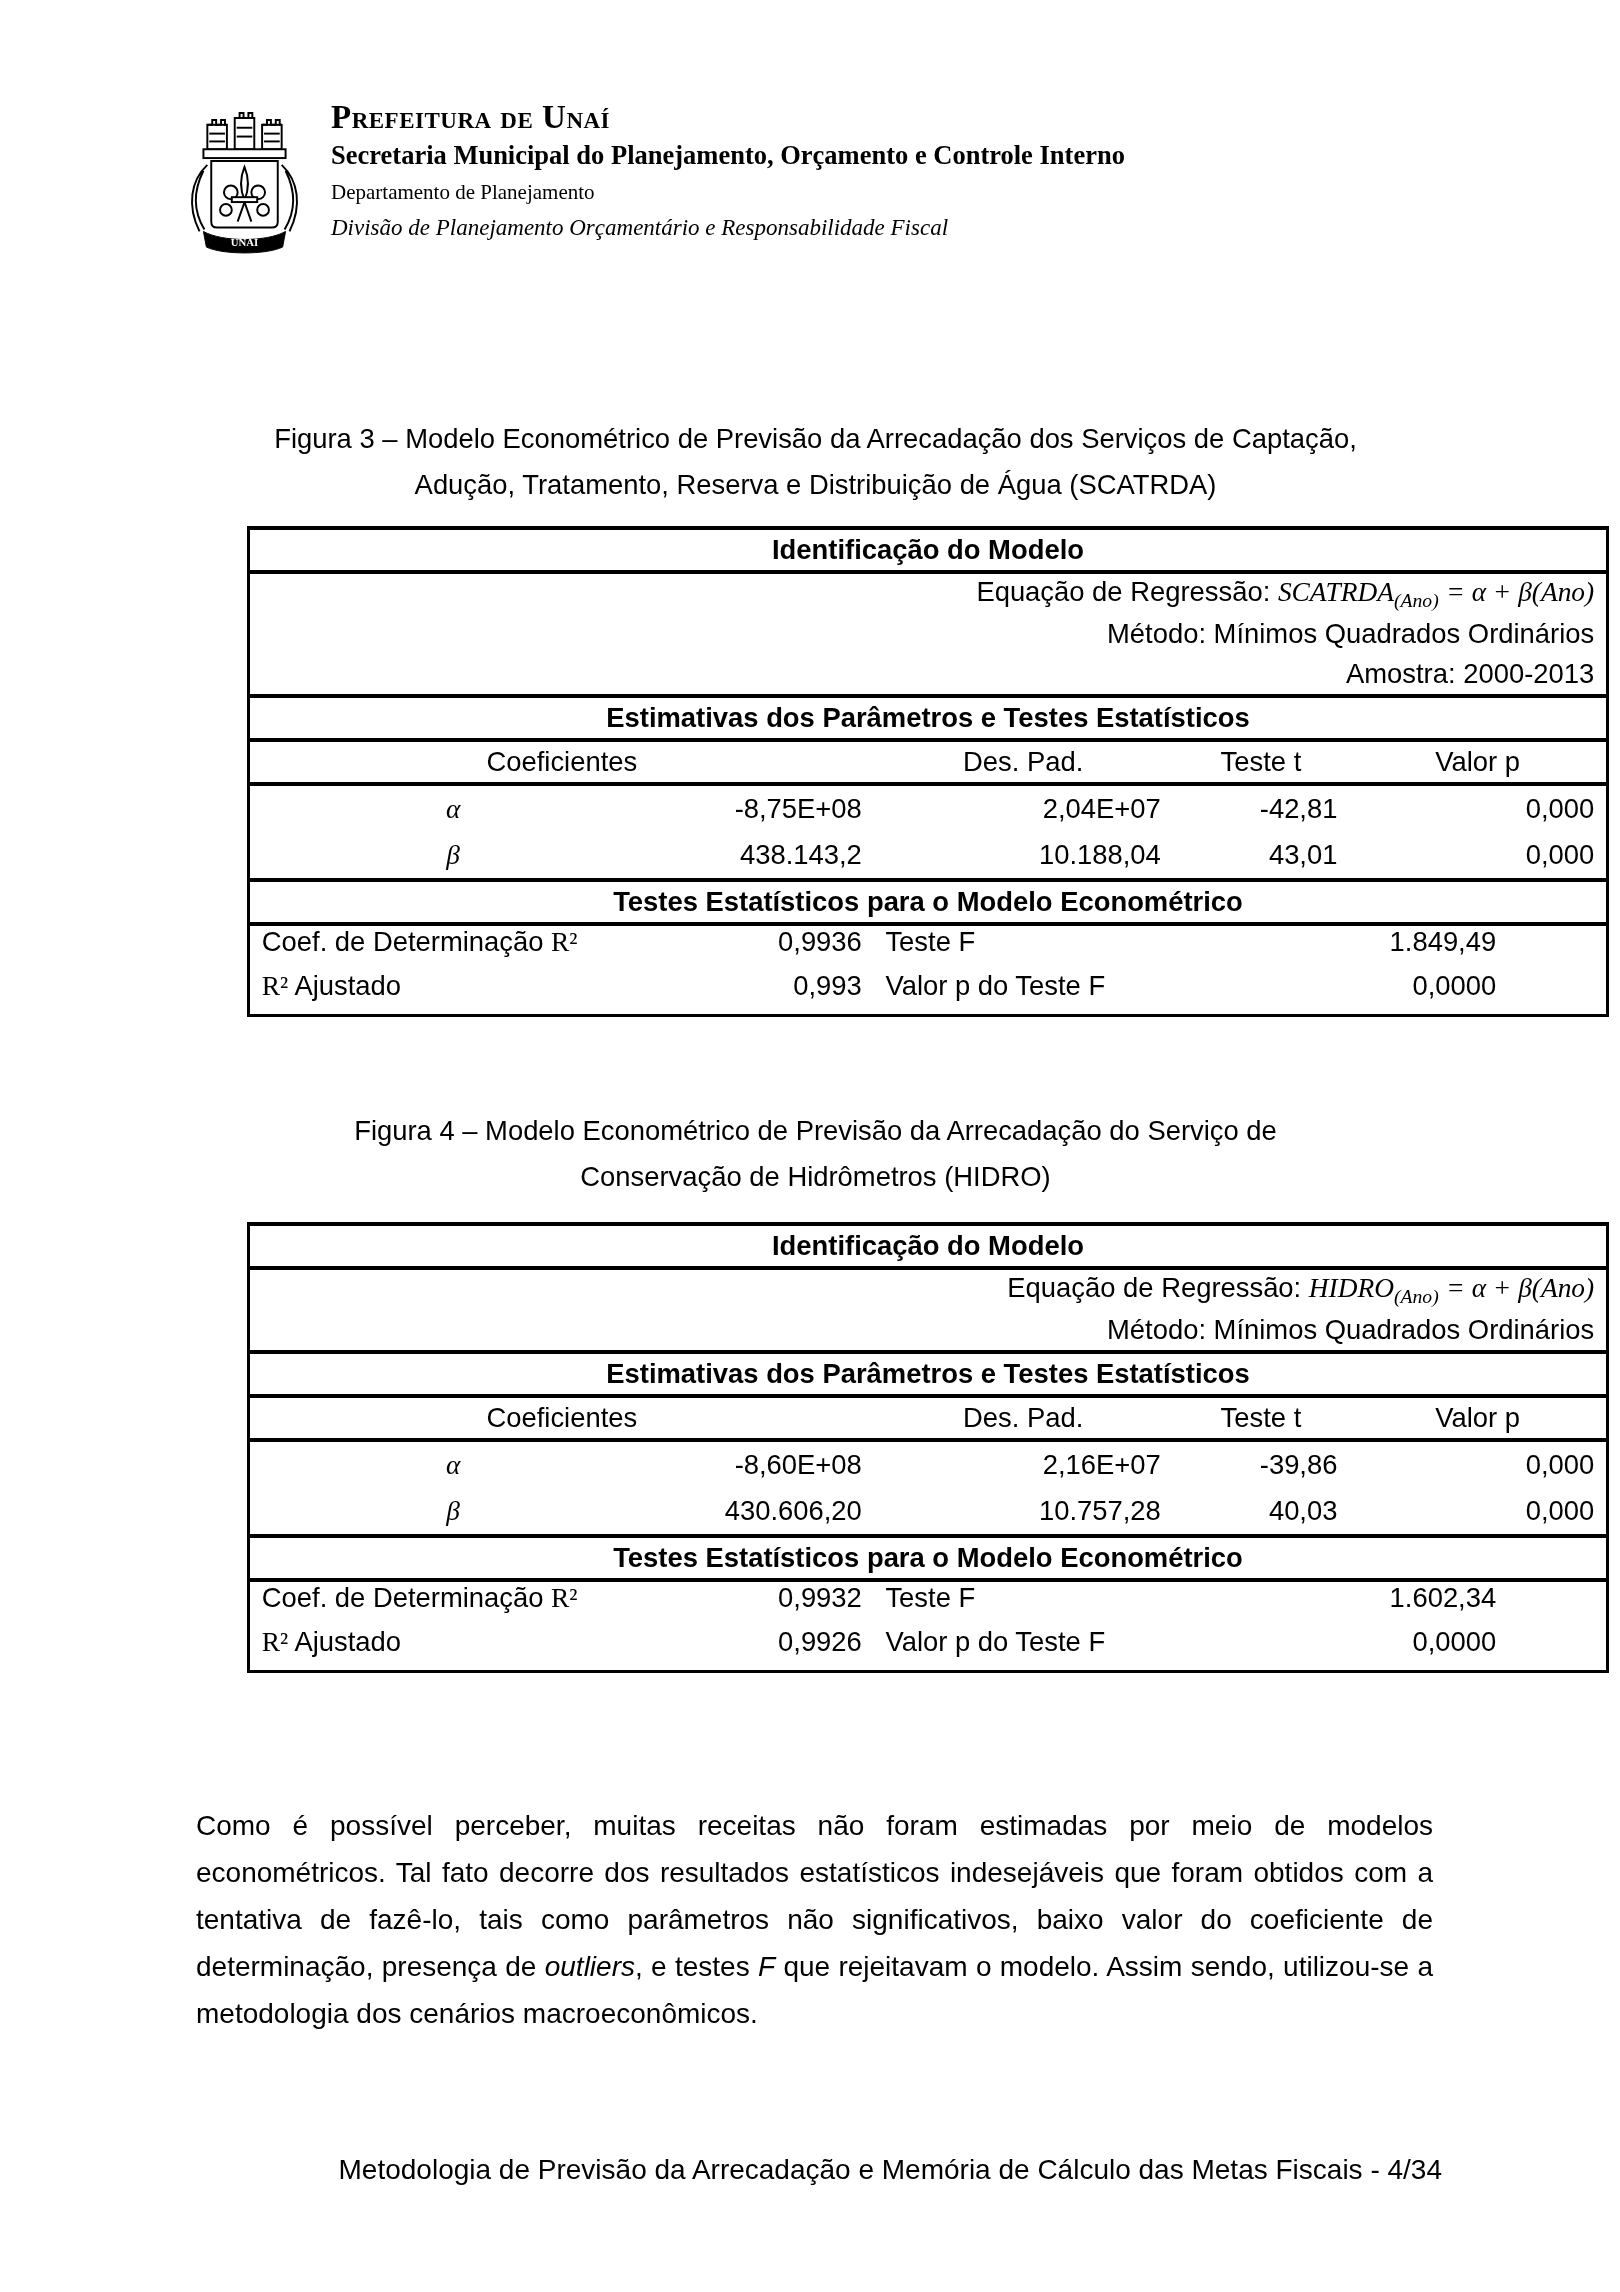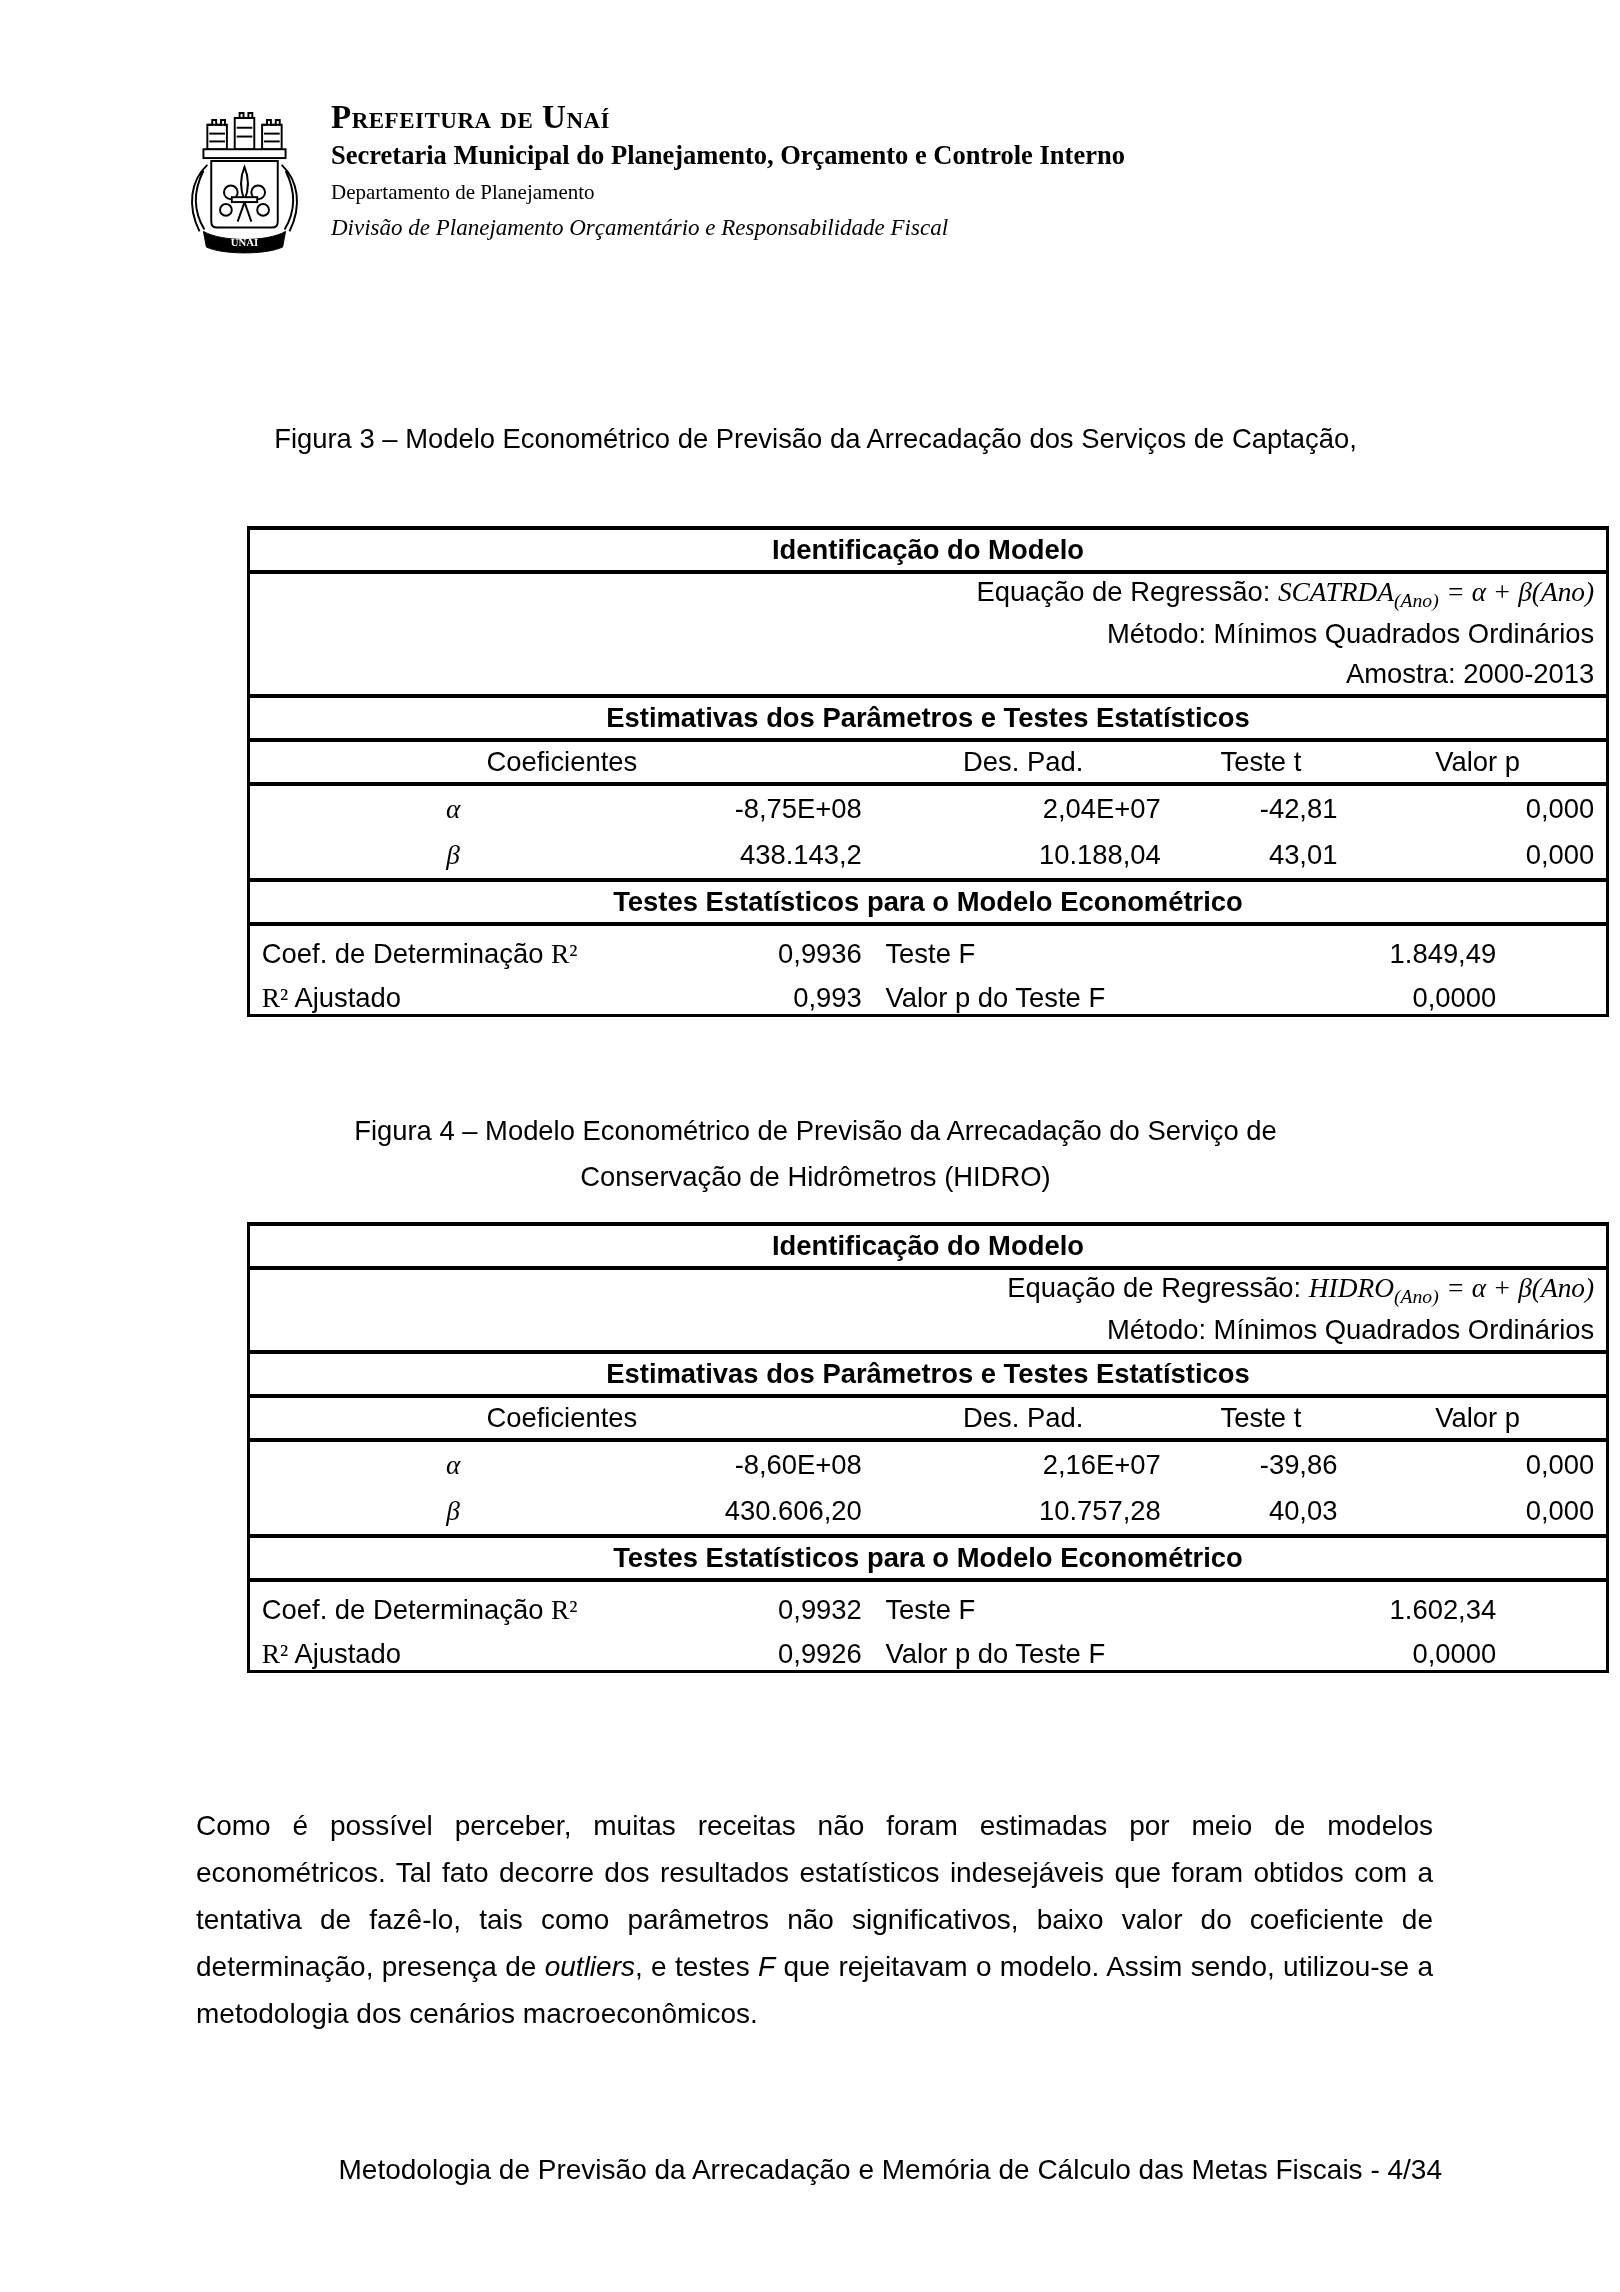--- a/index.html
+++ b/index.html
@@ -33,21 +33,21 @@
   .model-table td{padding:0 11.8px;overflow:hidden;}
   tr.sec td{font-weight:bold;text-align:center;height:40px;
             border-top:4.9px solid #000;border-bottom:4.9px solid #000;}
   tr.idrow td{height:40px;text-align:right;}
   tr.colhead td{height:40px;text-align:center;border-bottom:4.9px solid #000;}
   tr.datarow td{height:46px;}
   td.sym{text-align:center;}
   td.coef{text-align:right;}
   td.ctr{text-align:right;}
   tr.statrow td{height:44px;padding:0;}
-  .flexcell{display:flex;justify-content:space-between;align-items:flex-end;height:100%;padding:0 11.8px;}
+  .flexcell{display:flex;justify-content:space-between;align-items:flex-start;height:100%;padding:0 11.8px;}
   .flexcell.rgt .sval2{margin-right:98px;}
   
   .math{font-family:"Liberation Serif", serif;font-style:italic;}
   .sub{font-size:19.6px;vertical-align:sub;}
   .mathR{font-family:"Liberation Serif", serif;}
   
   .bodytext{position:absolute;left:196px;top:1802px;width:1237px;
             font-size:28px;line-height:47px;text-align:justify;}
   .bodytext i{font-style:italic;}
   .pg-footer{position:absolute;left:196px;right:178px;top:2154px;
@@ -95,20 +95,21 @@
 
   <div class="org-block">
     <div class="org-name">Prefeitura de Unaí</div>
     <div class="org-line2">Secretaria Municipal do Planejamento, Orçamento e Controle Interno</div>
     <div class="org-line3">Departamento de Planejamento</div>
     <div class="org-line4">Divisão de Planejamento Orçamentário e Responsabilidade Fiscal</div>
   </div>
 
   <div class="caption" id="cap3">
     <span>Figura 3 – Modelo Econométrico de Previsão da Arrecadação dos Serviços de Captação,</span><br>
+    <span>Adução, Tratamento, Reserva e Distribuição de Água (SCATRDA)</span>
   </div>
 
   <table class="model-table" id="table3">
     <colgroup>
         <col class="c1">
         <col class="c2">
         <col class="c3">
         <col class="c4">
         <col class="c5">
       </colgroup>

